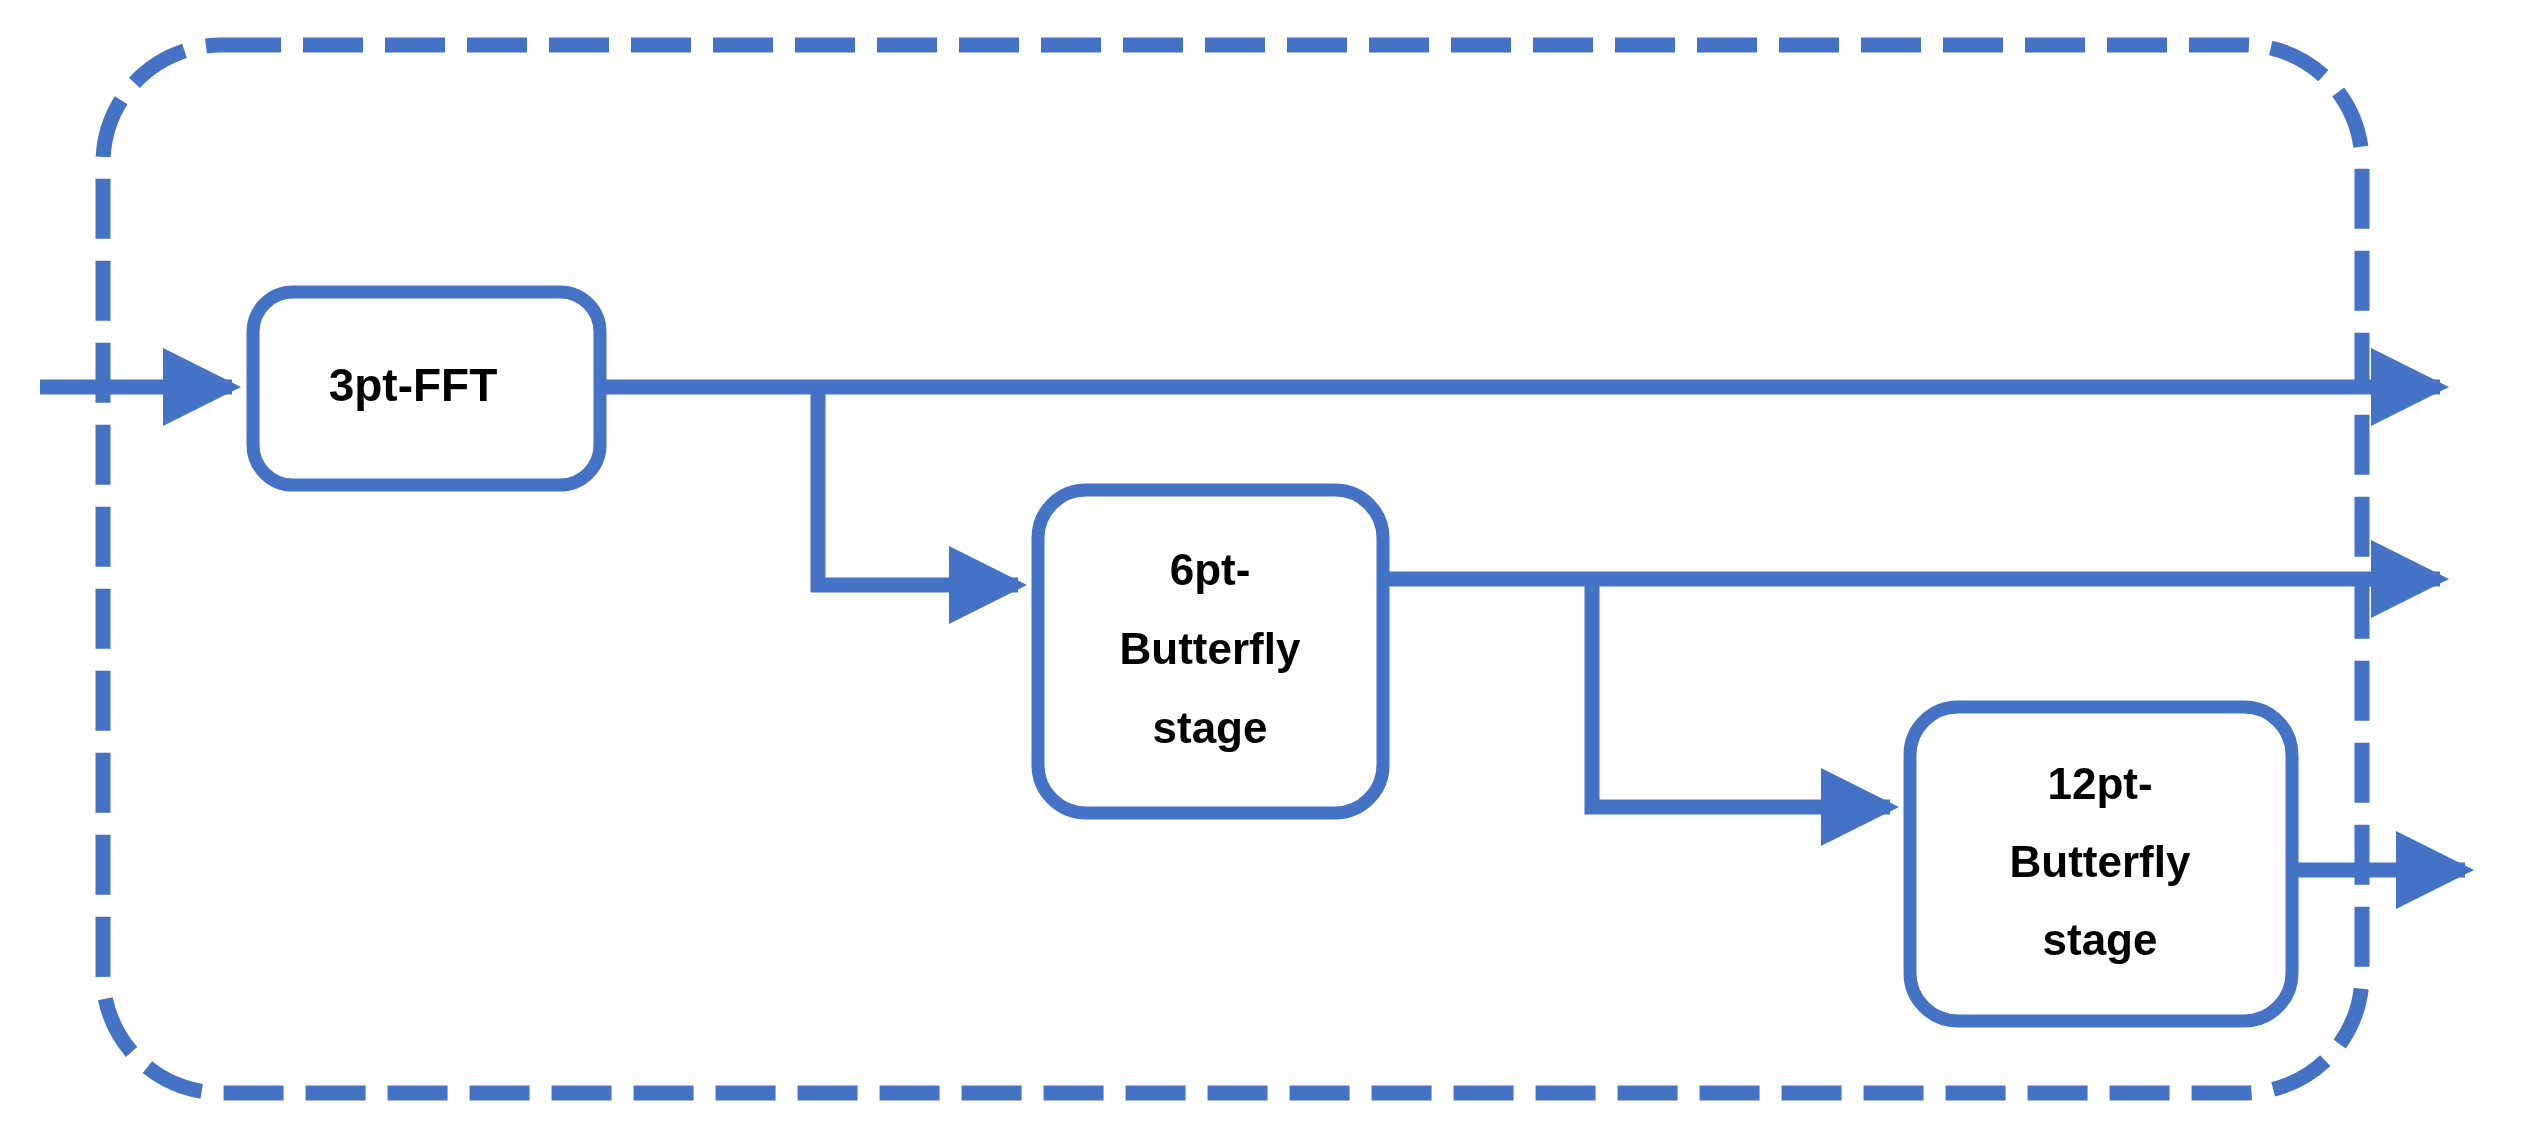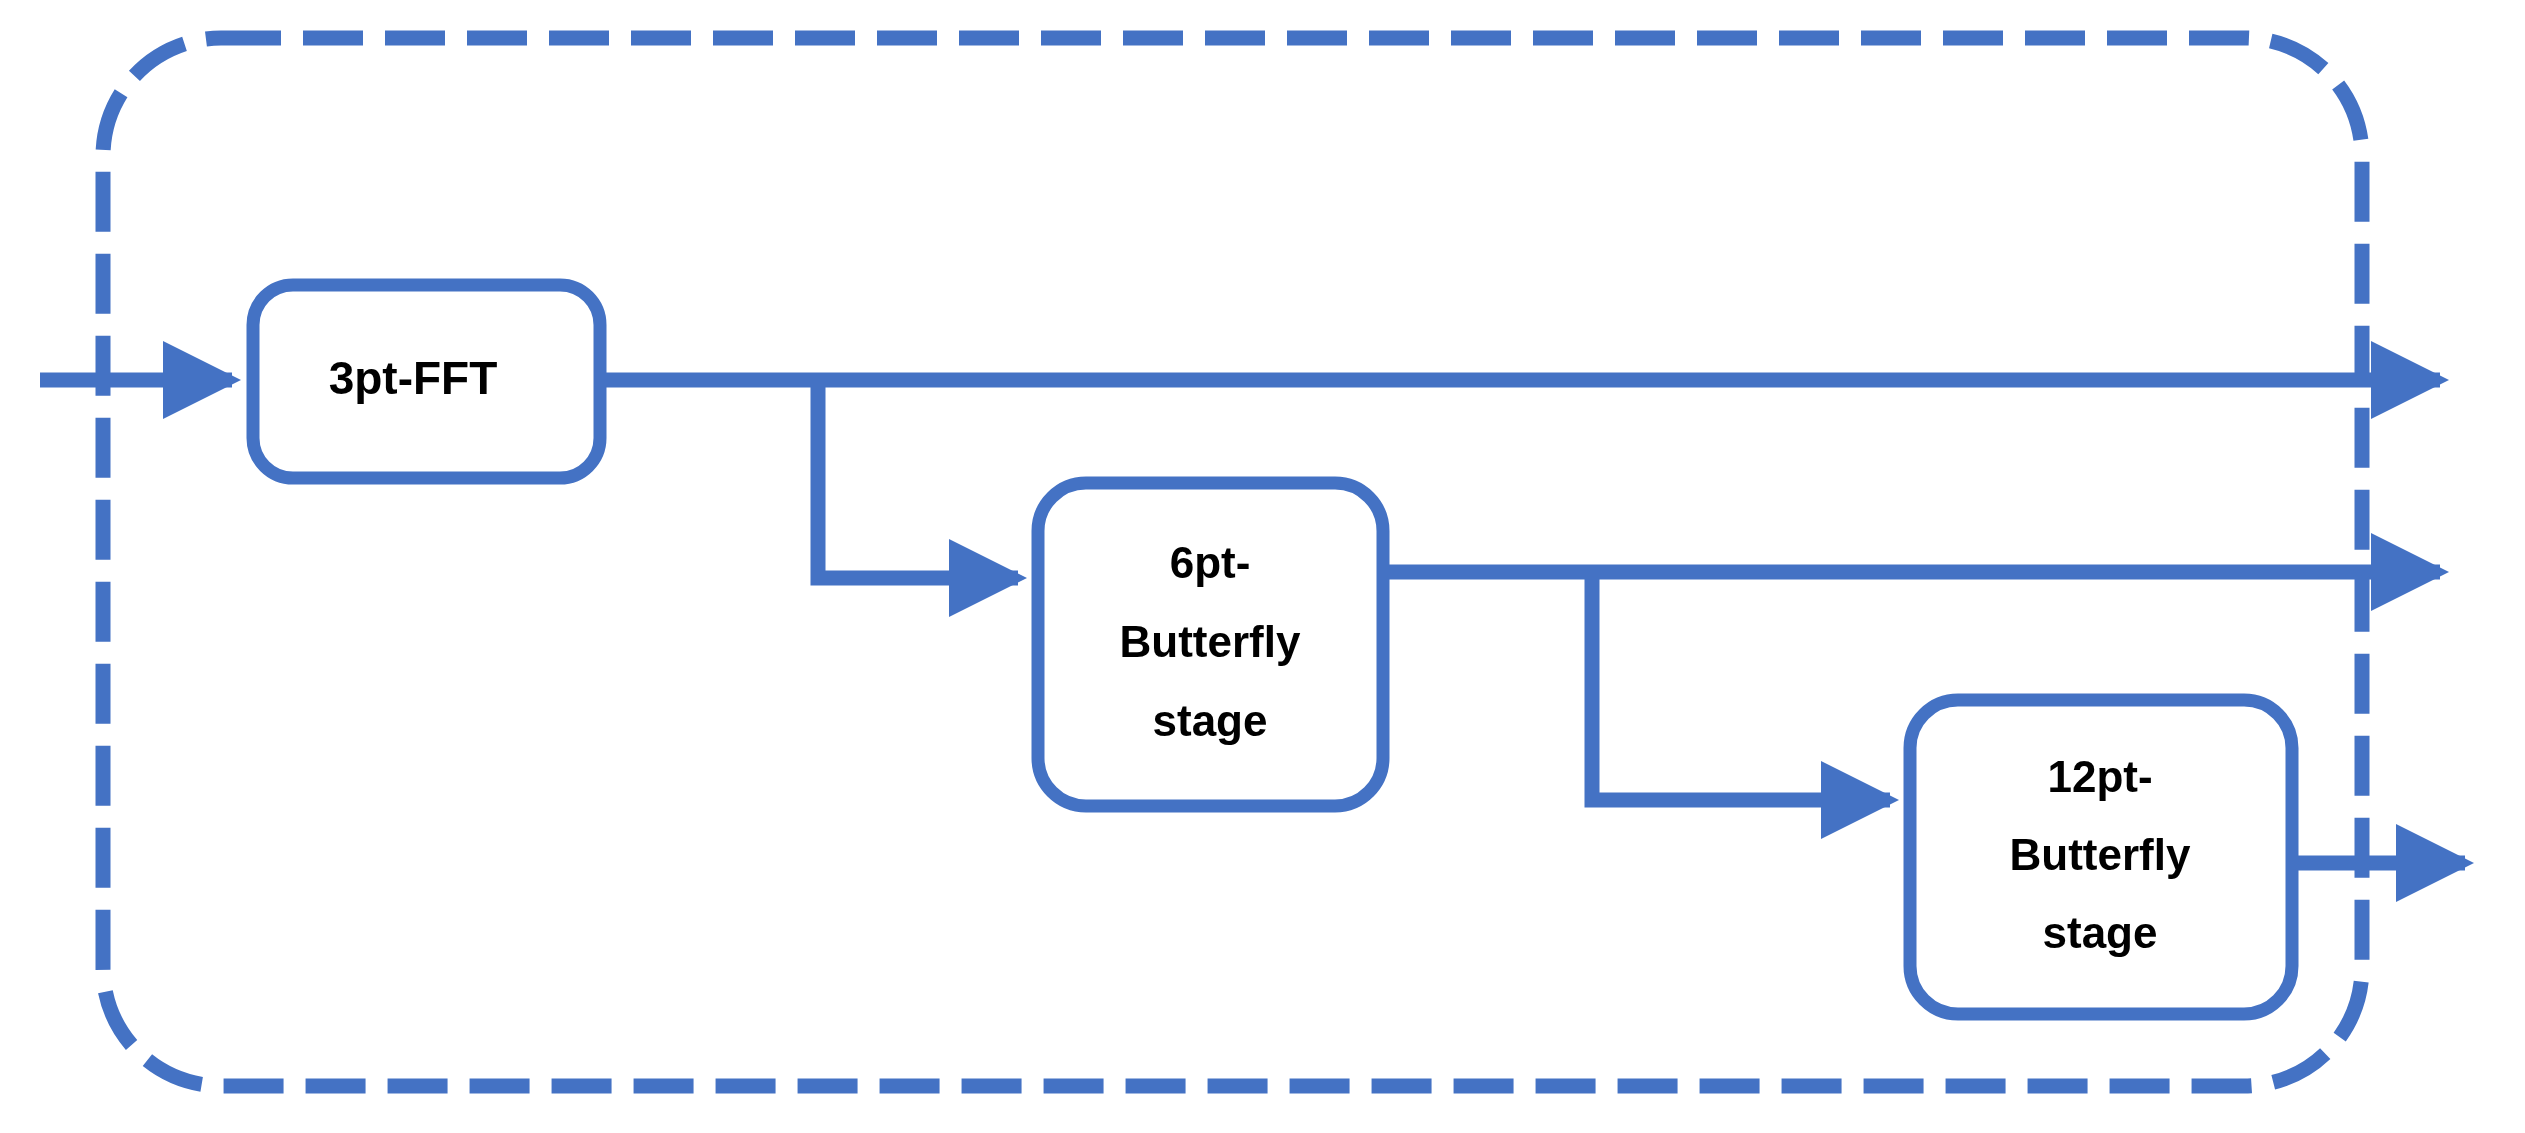--- a/index.html
+++ b/index.html
@@ -12,20 +12,21 @@
     width: 2525px;
     height: 1133px;
     overflow: hidden;
     font-family: "Liberation Sans", sans-serif;
   }
   #diagram-root {
     position: relative;
     width: 2525px;
     height: 955px;
     background: #ffffff;
+    margin-top: 7px;
   }
   svg#diagram-svg {
     display: block;
     width: 2525px;
     height: 1133px;
   }
   .block-label {
     font-family: "Liberation Sans", sans-serif;
     font-weight: bold;
     fill: #000000;

